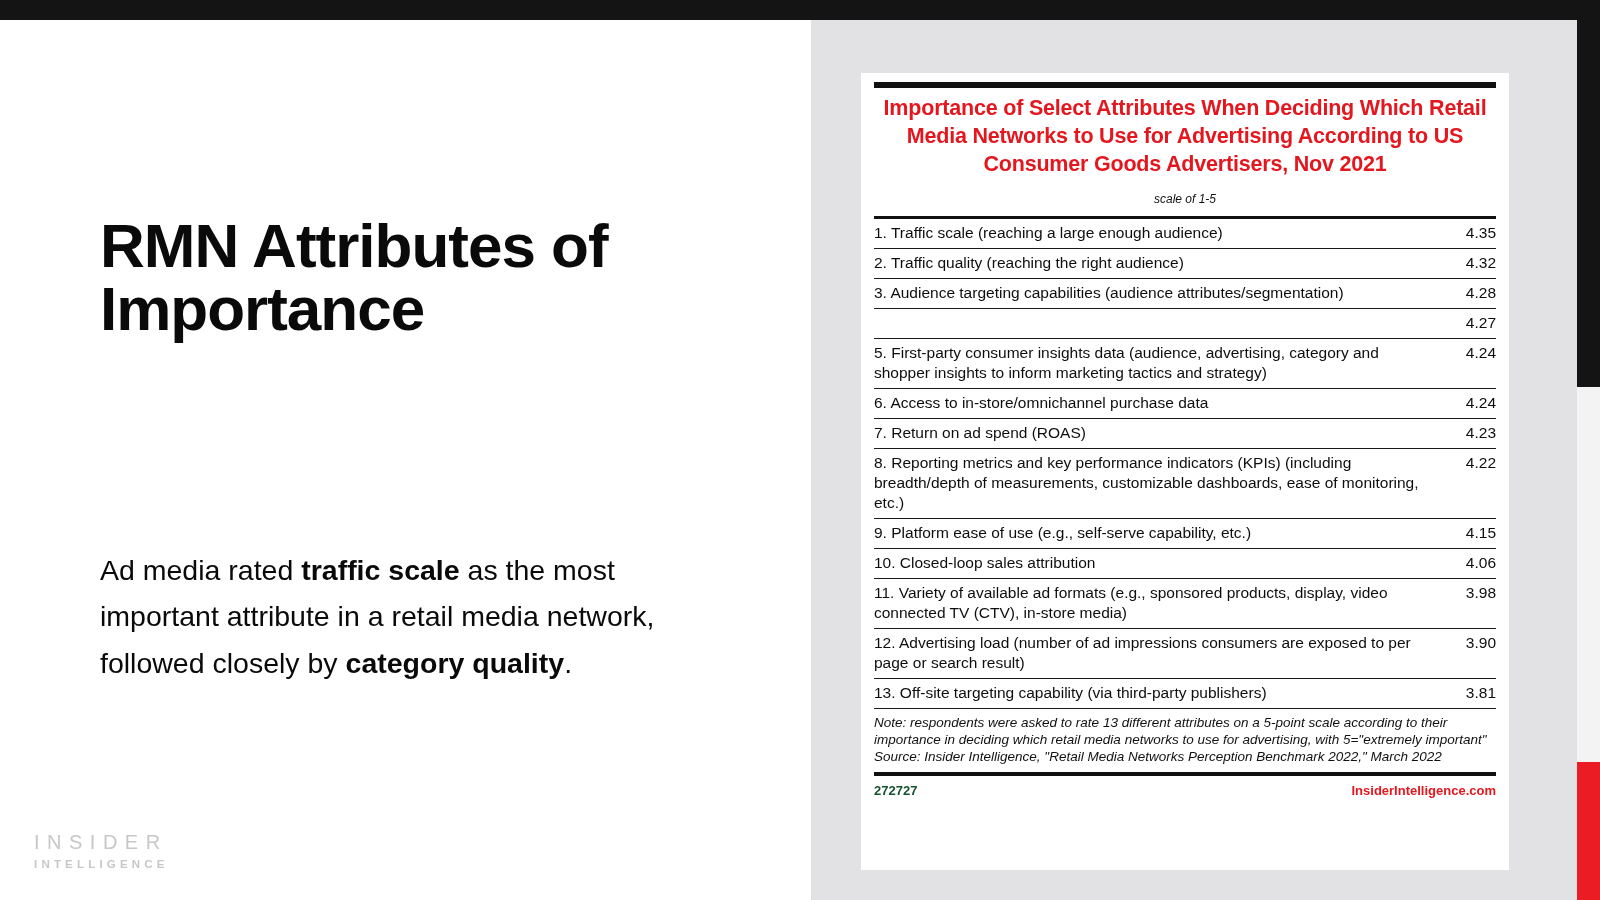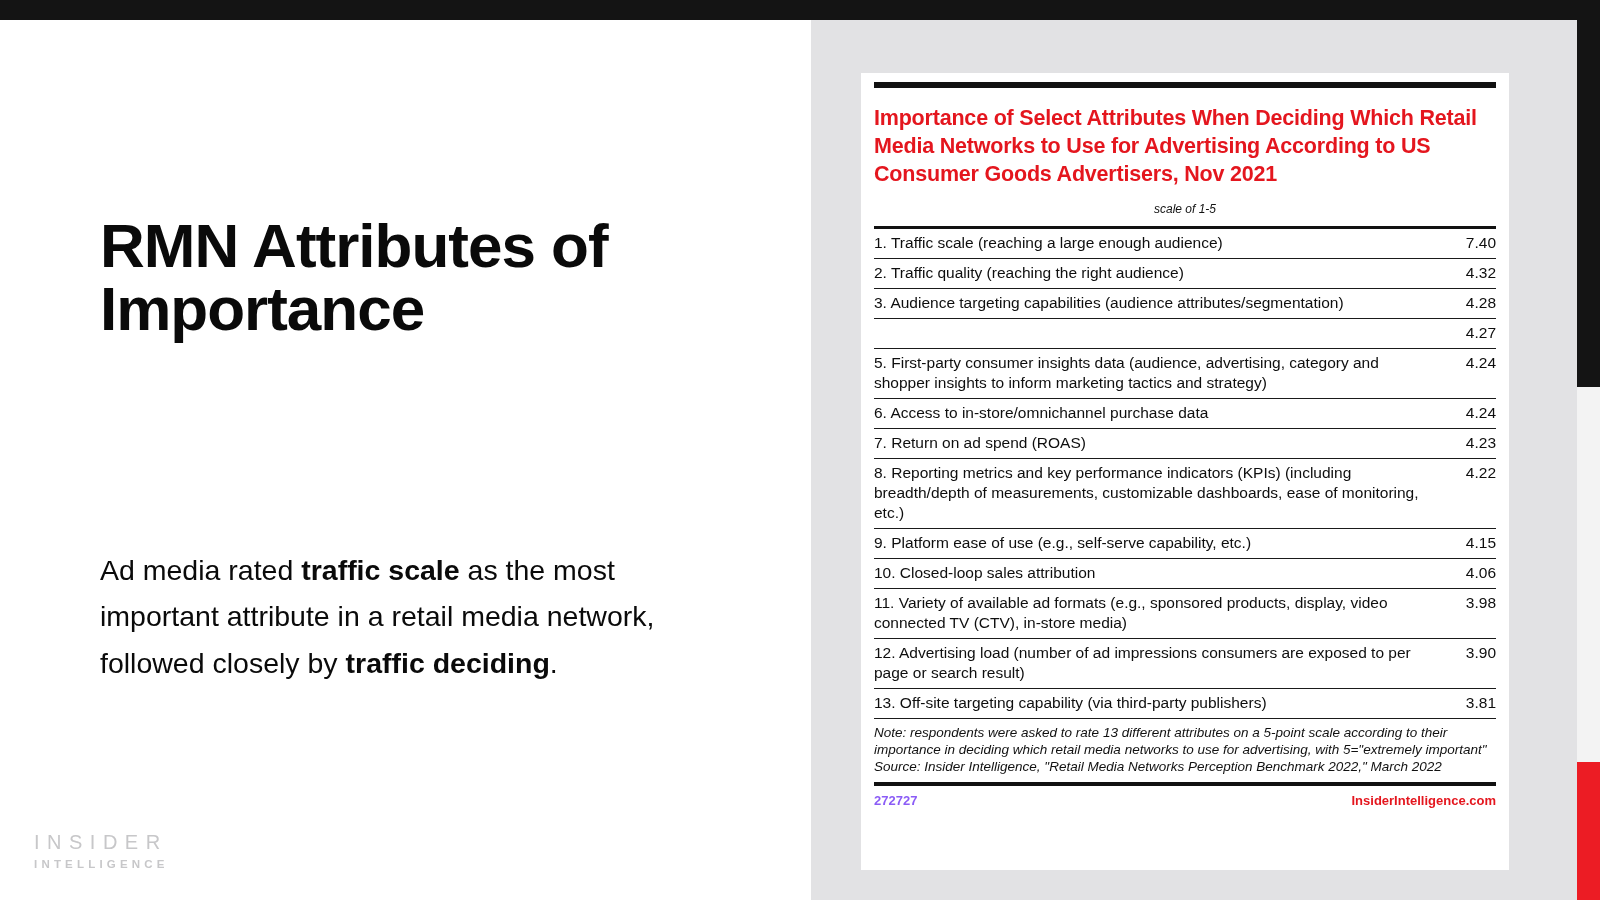--- a/index.html
+++ b/index.html
@@ -25,62 +25,62 @@
   }
   .logo{position:absolute;left:34px;top:831px;color:#c7c7c9;}
   .logo-line1{font-size:20px;letter-spacing:7.5px;font-weight:400;}
   .logo-line2{font-size:11.5px;letter-spacing:4.2px;font-weight:700;margin-top:4px;}
 
   .card{
     position:absolute;left:861px;top:73px;width:648px;height:797px;
     background:#ffffff;box-sizing:border-box;padding:9px 13px 10px 13px;
   }
   .rule-top{height:6px;background:#111;}
-  .chart-title{color:#e4161e;font-weight:700;font-size:21.5px;line-height:28px;margin-top:16px;letter-spacing:-0.2px;}
+  .chart-title{color:#e4161e;font-weight:700;font-size:21.5px;line-height:28px;margin-top:6px;letter-spacing:-0.2px;text-align:center;}
   .chart-subtitle{font-style:italic;font-size:12px;line-height:25px;color:#111;margin-top:9px;text-align:center;}
   .subtitle-rule{height:2.5px;background:#111;margin-top:4px;}
   .rows{}
   .row{display:flex;align-items:flex-start;border-bottom:1.5px solid #1a1a1a;padding:4.5px 0 4.5px 0;}
   .row-label{font-size:15.5px;line-height:20px;color:#0e0e0e;width:565px;}
   .row-value{font-size:15.5px;line-height:20px;color:#0e0e0e;text-align:right;flex:1;}
   .note,.source{font-style:italic;font-size:13.5px;line-height:17px;color:#111;}
   .note{margin-top:5px;}
   .source{margin-top:0px;}
   .footer-rule{height:4px;background:#111;margin-top:7px;}
   .chart-footer{display:flex;justify-content:space-between;align-items:center;margin-top:7px;}
-  .footer-left{font-weight:700;font-size:13px;color:#8b5cf6;}
+  .footer-left{font-weight:700;font-size:13px;color:#14532d;}
   .footer-right{font-weight:700;font-size:13px;color:#e4161e;text-decoration:none;cursor:pointer;}
 </style>
 </head>
 <body>
 
 <div class="topbar"></div>
 <div class="gray-panel"></div>
 <div class="edge-black"></div>
 <div class="edge-light"></div>
 <div class="edge-red"></div>
 
 <h1 class="slide-title">RMN Attributes of Importance</h1>
 
-<p class="slide-body"><span>Ad media rated </span><span style="font-weight: 700;">traffic scale</span><span> as the most important attribute in a retail media network, followed closely by </span><span style="font-weight: 700;">traffic deciding</span><span>.</span></p>
+<p class="slide-body"><span>Ad media rated </span><span style="font-weight: 700;">traffic scale</span><span> as the most important attribute in a retail media network, followed closely by </span><span style="font-weight: 700;">category quality</span><span>.</span></p>
 
 <div class="logo">
   <div class="logo-line1">INSIDER</div>
   <div class="logo-line2">INTELLIGENCE</div>
 </div>
 
 <div class="card">
   <div class="rule-top"></div>
   <div class="chart-title">Importance of Select Attributes When Deciding Which Retail Media Networks to Use for Advertising According to US Consumer Goods Advertisers, Nov 2021</div>
   <div class="chart-subtitle">scale of 1-5</div>
   <div class="subtitle-rule"></div>
   <div class="rows">
       <div class="row">
         <div class="row-label">1. Traffic scale (reaching a large enough audience)</div>
-        <div class="row-value">7.40</div>
+        <div class="row-value">4.35</div>
       </div>
       <div class="row">
         <div class="row-label">2. Traffic quality (reaching the right audience)</div>
         <div class="row-value">4.32</div>
       </div>
       <div class="row">
         <div class="row-label">3. Audience targeting capabilities (audience attributes/segmentation)</div>
         <div class="row-value">4.28</div>
       </div>
       <div class="row">

